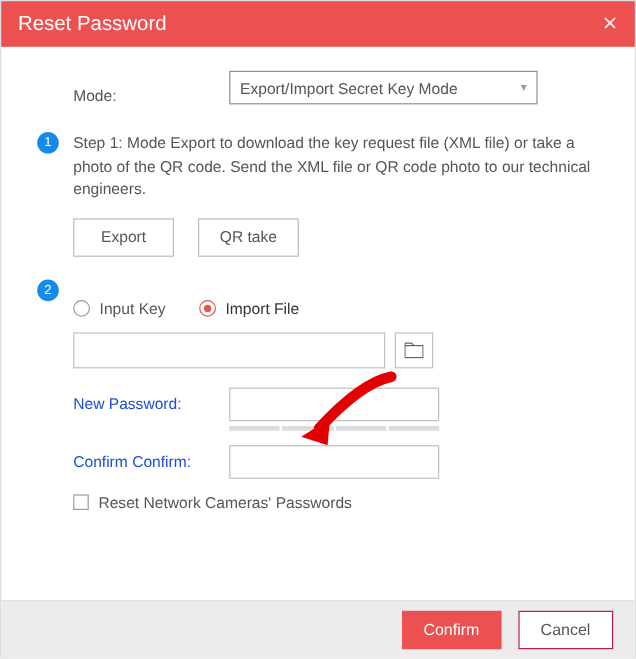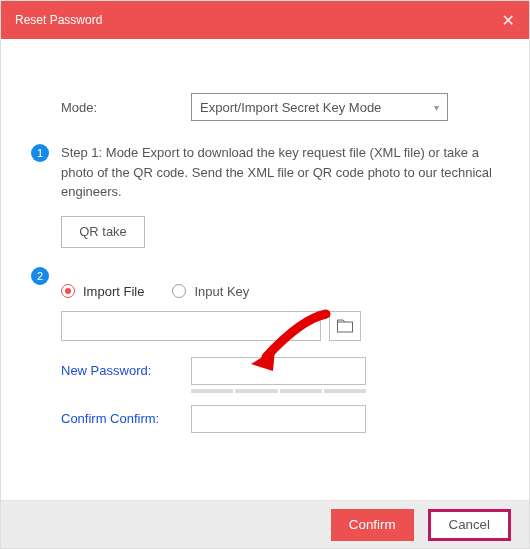--- a/index.html
+++ b/index.html
@@ -1,22 +1,22 @@
 <!DOCTYPE html>
 <html><head>
 <meta charset="utf-8">
 <style>
   * { box-sizing: border-box; margin: 0; padding: 0; }
   html, body { width: 530px; height: 549px; font-family: Arial, sans-serif; font-size: 13px; color: #666; background: #fff; }
   .dialog { width: 530px; height: 549px; display: flex; flex-direction: column; border: 1px solid #ddd; }
   .titlebar { background: #ec5050; color: #fff; height: 38px; display: flex; align-items: center; padding: 0 14px; justify-content: space-between; }
-  .titlebar .title { font-size: 12px; }
+  .titlebar .title { font-size: 17px; }
   .titlebar .close { cursor: pointer; font-size: 16px; opacity: .9; }
   .content { flex: 1; padding: 20px 30px 8px 30px; overflow: hidden; position: relative; }
-  .mode-row { display: flex; align-items: center; margin-bottom: 22px; padding-left: 30px; margin-top: 34px;}
+  .mode-row { display: flex; align-items: flex-end; margin-bottom: 22px; padding-left: 30px;}
   .mode-label { width: 130px; color: #555; }
   .mode-select { width: 257px; height: 28px; border: 1px solid #8f8f8f; display: flex; align-items: center; justify-content: space-between; padding: 0 8px; background: #fff; cursor: pointer; color:#555;}
   .mode-select .chev { font-size: 10px; color: #999; }
   .step { display: flex; margin-bottom: 18px; }
   .step-num { width: 18px; height: 18px; border-radius: 50%; background: #1789e9; color:#fff; font-size:11px; display:flex; align-items:center; justify-content:center; margin-right: 12px; flex-shrink:0; margin-top:1px;}
   .step-body { flex:1; color:#555; line-height:1.5; }
   .btnrow { display:flex; gap:20px; margin-top:14px; }
   .btn { border:1px solid #bcbcbc; background:#fff; height:32px; min-width:84px; padding:0 14px; display:flex; align-items:center; justify-content:center; cursor:pointer; color:#555; }
   .radio-row { display:flex; gap:28px; margin:16px 0 10px 0; align-items:center; }
   .radio-opt { display:flex; align-items:center; gap:8px; cursor:pointer; color:#555;}
@@ -28,21 +28,21 @@
   .browse-btn { width:32px; height:30px; border:1px solid #c0c0c0; background:#fff; display:flex; align-items:center; justify-content:center; cursor:pointer; }
   .field-row { display:flex; align-items:center; margin-bottom:10px; }
   .field-label { width:130px; color:#1d4ed8; }
   .field-input { width:175px; height:28px; border:1px solid #c0c0c0; background:#fff; padding:0 6px; }
   .strength { margin-left:130px; width:175px; height:4px; display:flex; gap:2px; margin-top:-6px; margin-bottom:12px;}
   .strength span { flex:1; height:4px; background:#dcdcdc; }
   .chk-row { display:flex; align-items:center; gap:8px; margin-top:6px; margin-left:0; }
   .chk { width:13px; height:13px; border:1px solid #9c9c9c; background:#fff; cursor:pointer; }
   .footer { background:#ececec; height:48px; display:flex; align-items:center; justify-content:flex-end; padding:0 18px; gap:14px; border-top:1px solid #e2e2e2;}
   .btn-primary { background:#ec5050; color:#fff; border:none; height:32px; padding:0 18px; cursor:pointer; }
-  .btn-secondary { background:#fff; border:3px solid #be185d; height:32px; padding:0 18px; cursor:pointer; color:#555;}
+  .btn-secondary { background:#fff; border:1px solid #be185d; height:32px; padding:0 18px; cursor:pointer; color:#555;}
   
   .arrow-wrap { position:absolute; left:240px; top:270px; width:90px; height:70px; pointer-events:none; }
 </style>
 </head>
 <body>
 
 <div class="dialog">
 
   <div class="titlebar">
     <span class="title">Reset Password</span>
@@ -58,40 +58,43 @@
         <span class="chev">▾</span>
       </div>
     </div>
 
     <div class="step">
       <div class="step-num">1</div>
       <div class="step-body">
         <div>Step 1: Mode Export to download the key request file (XML file) or take a photo of the QR code. Send the XML file or QR code photo to our technical engineers.</div>
         <div class="btnrow">
           <div class="btn">
+              <span>Export</span>
+            </div>
+          <div class="btn">
               <span>QR take</span>
             </div>
         </div>
       </div>
     </div>
 
     <div class="step">
       <div class="step-num">2</div>
       <div class="step-body">
 
         <div class="radio-row">
           <div class="radio-opt">
+            <span class="radio-circle"></span>
+            <span>Input Key</span>
+          </div>
+          <div class="radio-opt">
             <span class="radio-circle sel">
                 <span class="radio-dot"></span>
               </span>
             <span style="color:#333;">Import File</span>
-          </div>
-          <div class="radio-opt">
-            <span class="radio-circle"></span>
-            <span>Input Key</span>
           </div>
         </div>
 
         <div class="file-row">
           <input class="file-input" value="" style="">
           <div class="browse-btn">
             <svg width="16" height="14" viewBox="0 0 16 14">
               <rect x="0.5" y="3" width="15" height="10" fill="none" stroke="#666"></rect>
               <path d="M0.5 3 V1 H6 L8 3" fill="none" stroke="#666"></path>
             </svg>
@@ -107,20 +110,24 @@
             <span></span>
             <span></span>
             <span></span>
         </div>
 
         <div class="field-row">
           <div class="field-label">Confirm Confirm:</div>
           <input type="password" class="field-input" value="" style="">
         </div>
 
+        <div class="chk-row">
+          <span class="chk"></span>
+          <span>Reset Network Cameras' Passwords</span>
+        </div>
 
       </div>
     </div>
 
     <div class="arrow-wrap">
       <svg width="90" height="70" viewBox="0 0 90 70">
         <path d="M85 5 Q 60 10 25 48" fill="none" stroke="#e40000" stroke-width="9" stroke-linecap="round"></path>
         <polygon points="10,55 34,40 32,62" fill="#e40000"></polygon>
       </svg>
     </div>

